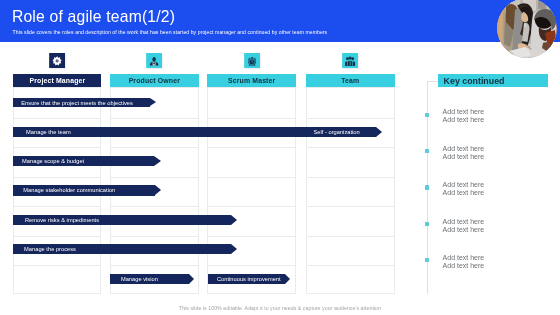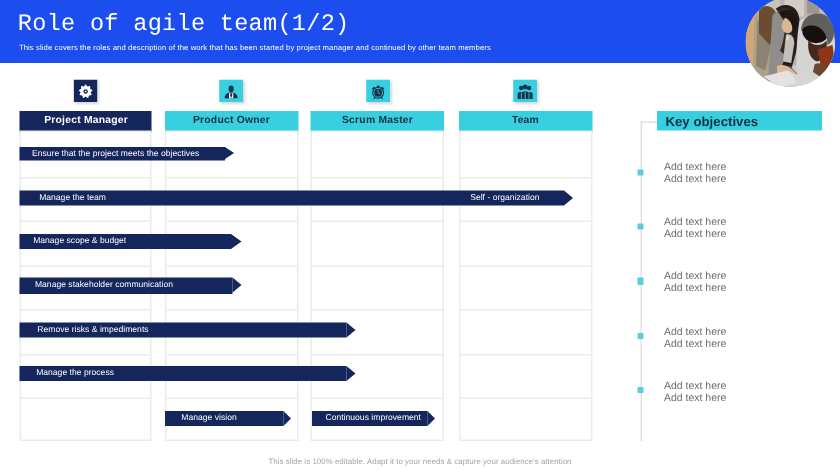--- a/index.html
+++ b/index.html
@@ -3,21 +3,21 @@
 <meta charset="utf-8">
 <title>Role of agile team</title>
 <style>
   html,body{margin:0;padding:0;background:#fff;}
   body{width:560px;height:315px;overflow:hidden;
        font-family:"Liberation Sans",sans-serif;}
   #slide{position:relative;width:560px;height:315px;background:#fff;overflow:hidden;}
 
   
   #header{position:absolute;left:0;top:0;width:560px;height:42px;background:#1C4DEE;}
-  #title{position:absolute;left:11.9px;top:6.2px;font-size:15.7px;font-weight:200;color:#ffffff;font-family:Liberation Mono, monospace;
+  #title{position:absolute;left:11.9px;top:6.2px;font-size:15.7px;font-weight:200;color:#ffffff;font-family:Liberation Sans, sans-serif;
          white-space:nowrap;line-height:21px;letter-spacing:0.2px;}
   #subtitle{position:absolute;left:12.6px;top:28.6px;font-size:5.1px;color:#ffffff;white-space:nowrap;
             line-height:6px;letter-spacing:0.08px;}
 
   
   #photo{position:absolute;left:497px;top:-2px;width:60px;height:60px;border-radius:50%;
          overflow:hidden;}
   #photo svg{display:block;width:60px;height:60px;}
 
   
@@ -256,21 +256,21 @@
       <div class="arrow" style="left: 207.9px; top: 273.9px; height: 10px; width: 82.2px;">
         <div class="bd" style="width: 76.8px; height: 10px;"></div>
         <div class="tp" style="left: 76.8px; border-top-width: 5px; border-bottom-width: 5px; border-left-width: 5.4px;"></div>
         <div class="lb" style="height: 10px; line-height: 10.4px; left: 9.1px;">Continuous  improvement</div>
       </div>
     </div>
 
   <div id="ktline"></div>
   <div id="ktstub"></div>
   <div id="ktbar">
-    <div id="kttitle">Key objectives</div>
+    <div id="kttitle">Key continued</div>
   </div>
   <div id="ktitems">
       <div class="ktdot" style="top: 112.7px;"></div>
       <div class="ktitem" style="top: 108.3px;">
         <div>Add text here</div>
         <div>Add text here</div>
       </div>
       <div class="ktdot" style="top: 148.9px;"></div>
       <div class="ktitem" style="top: 144.9px;">
         <div>Add text here</div>

